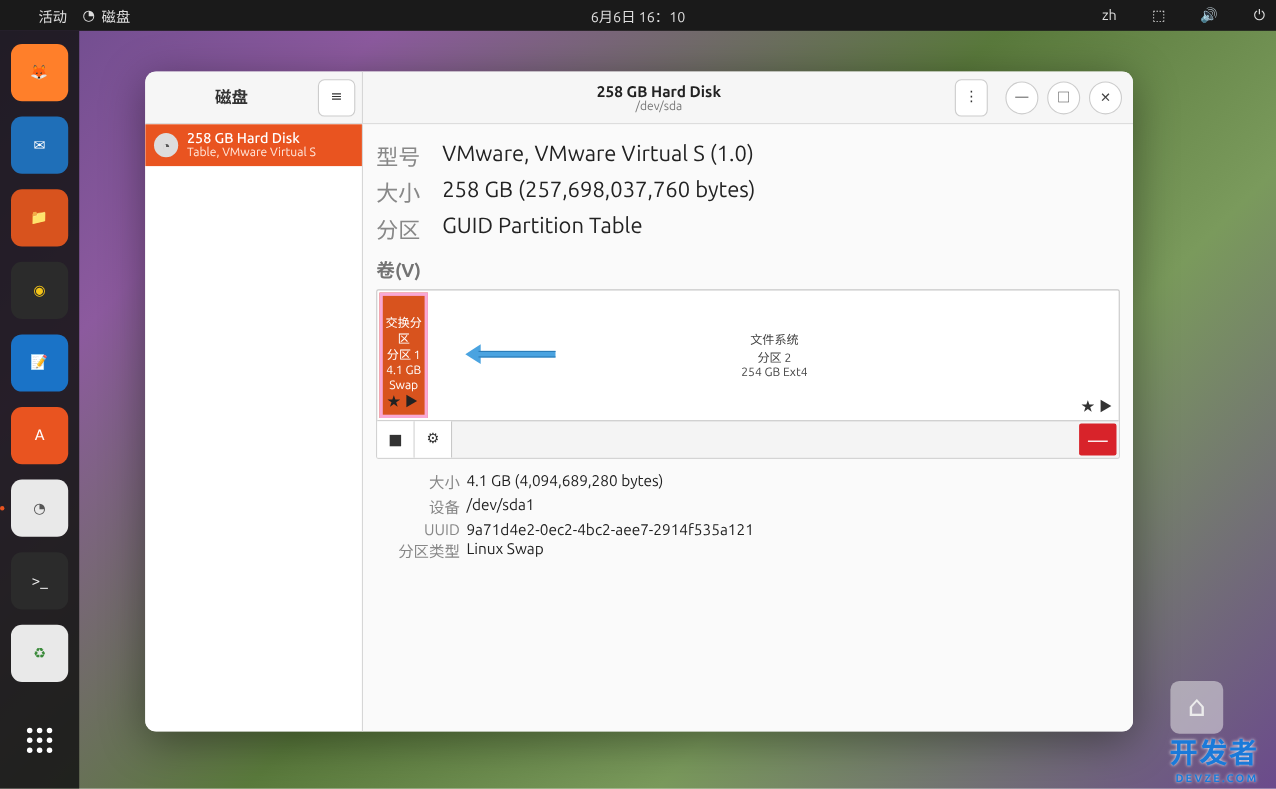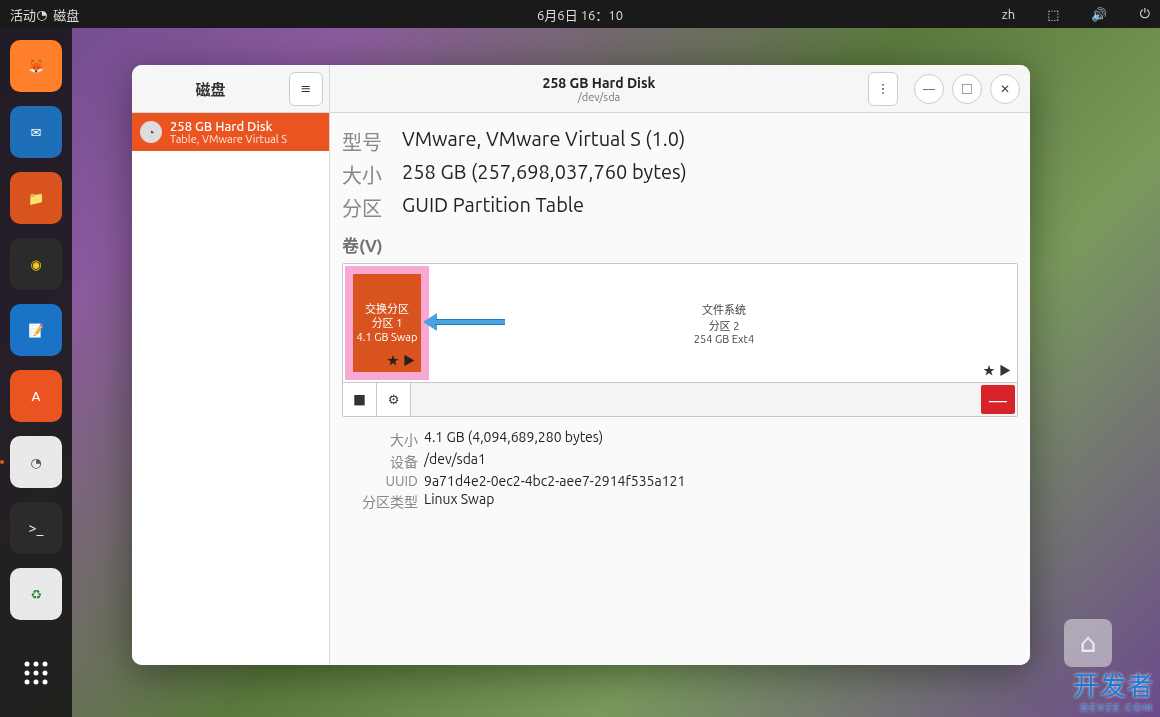--- a/index.html
+++ b/index.html
@@ -12,21 +12,21 @@
   overflow: hidden;
   color: #333;
 }
 
 
 .menubar {
   position: absolute; top: 0; left: 0; right: 0; height: 28px;
   background: #1a1a1a; color: #ddd; display: flex; align-items: center;
   padding: 0 10px; font-size: 13px;
 }
-.menubar .left { display:flex; align-items:flex-start; gap:0; }
+.menubar .left { display:flex; align-items:flex-start; gap:14px;margin-left:25px; }
 .menubar .center { position:absolute; left:50%; transform:translateX(-50%); }
 .menubar .right { margin-left:auto; display:flex; align-items:center; gap:32px; }
 .menubar .app-ind { display:flex; align-items:center; gap:6px; }
 
 
 .dock {
   position:absolute; top:28px; left:0; bottom:0; width:72px;
   background: rgba(20,20,20,0.85);
   display:flex; flex-direction:column; align-items:center; padding-top:12px; gap:14px;
 }
@@ -80,39 +80,39 @@
 .kv2 .v { color:#222;}
 
 .section-h { font-size:17px; font-weight:600; margin:10px 0 6px 0; color:#737373;}
 
 .vol-box { border:1px solid #c8c8c8; border-radius:2px; background:#fff; }
 .vol-strip { display:flex; height:118px; }
 .part {
   position:relative; display:flex; flex-direction:column; align-items:center; justify-content:center;
   font-size:11px; color:#444; text-align:center;
 }
-.part.swap { width:84px; background:#d8531e; color:#fff; border:8px solid #f9a8d4; margin:2px;}
+.part.swap { width:44px; background:#d8531e; color:#fff; border:3px solid #f9a8d4; margin:2px;}
 .part.swap .pline { font-size:11px; line-height:1.3;}
 .part.fs { flex:1; }
 .part .footer-icons { position:absolute; bottom:4px; right:6px; display:flex; gap:4px; font-size:12px; color:#333;}
 .part.swap .footer-icons { color:#222;}
 .vol-toolbar { height:34px; border-top:1px solid #c8c8c8; display:flex; align-items:stretch; background:#f4f4f4;}
 .vol-toolbar .tbtn { width:34px; border-right:1px solid #c8c8c8; display:flex; align-items:center; justify-content:center; background:#fff;}
 .vol-toolbar .spacer { flex:1; }
 .vol-toolbar .del { width:34px; background:#d8232a; color:#fff; display:flex; align-items:center; justify-content:center; font-size:18px; margin:2px; border-radius:2px;}
 
 
 .arrow {
   position:absolute; top:315px; left:423px; width:82px; height:12px;
 }
 .arrow .shaft { position:absolute; left:12px; right:0; top:4px; height:6px; background:#4aa3e0; border-top:1px solid #2a7cb8; border-bottom:1px solid #2a7cb8;}
 .arrow .head { position:absolute; left:0; top:-2px; width:0; height:0; border-top:9px solid transparent; border-bottom:9px solid transparent; border-right:14px solid #4aa3e0;}
 
 
-.watermark { position:absolute; right:6px; bottom:4px; font-size:26px; font-weight:400; color:#1a7ad9; letter-spacing:1px; text-shadow:0 0 3px #fff;margin-top:44px;}
+.watermark { position:absolute; right:16px; bottom:4px; font-size:26px; font-weight:700; color:#1a7ad9; letter-spacing:1px; text-shadow:0 0 3px #fff;margin-top:44px;}
 .watermark .sub { font-size:10px; display:block; text-align:right; color:#1a7ad9; letter-spacing:2px;}
 
 
 .home-float { position:absolute; right:48px; bottom:50px; width:48px; height:48px; border-radius:8px; background:rgba(240,240,240,0.5); display:flex; align-items:center; justify-content:center; color:#fff;}
 
 .glyph { font-family: "DejaVu Sans", sans-serif; }
 </style>
 </head>
 <body>
 

